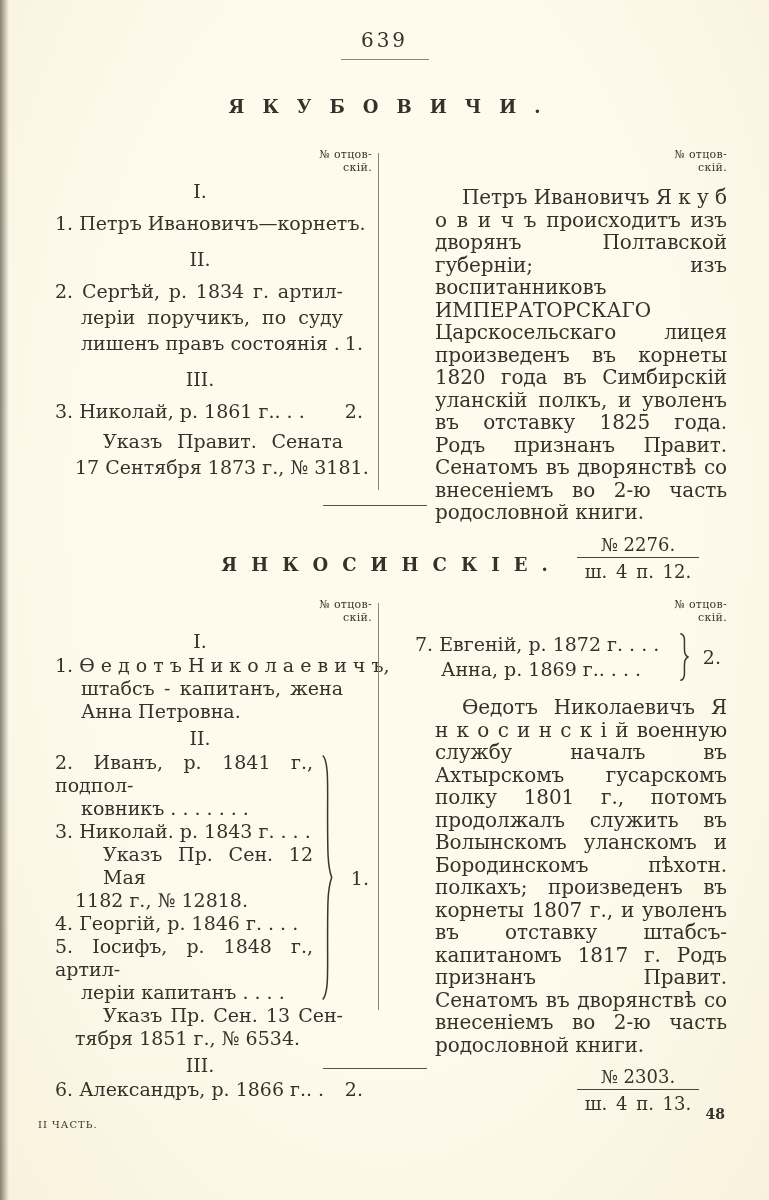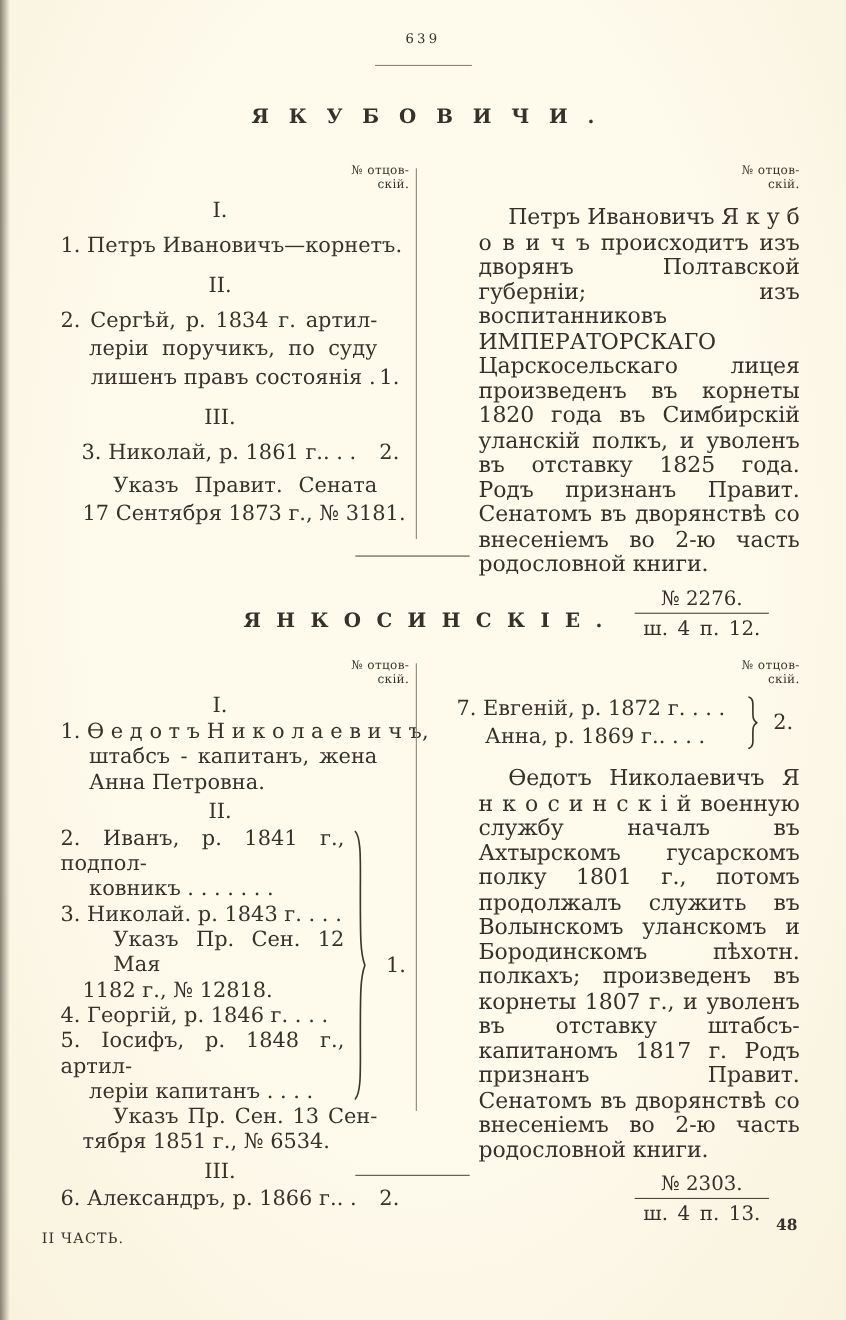--- a/index.html
+++ b/index.html
@@ -7,41 +7,41 @@
     position:relative;width:769px;height:1200px;margin:0 auto;
     background:#fcf8e7;
     background:radial-gradient(ellipse at 50% 42%, #fefaec 55%, #f8f2dd 100%);
     color:#36312a;
     font-family:"DejaVu Serif", serif;
     overflow:hidden;
   }
   .edge-shadow{position:absolute;left:0;top:0;bottom:0;width:9px;
     background:linear-gradient(90deg, rgba(44,36,25,.55), rgba(44,36,25,0));}
   .folio{position:absolute;top:28px;left:0;width:100%;text-align:center;
-    font-size:12px;letter-spacing:3px;}
+    font-size:20px;letter-spacing:3px;}
   .folio-rule{position:absolute;top:59px;left:341px;width:88px;height:1px;background:#8d8474;}
   .sect-title{position:absolute;left:0;width:100%;text-align:center;
     font-weight:bold;font-size:18px;}
   .t1{top:96px;letter-spacing:18px;text-indent:18px;}
   .t2{top:554px;letter-spacing:14px;text-indent:14px;}
   .lblock{position:absolute;left:55px;width:322px;}
   .rblock{position:absolute;left:415px;width:312px;}
   .colhdr{position:absolute;top:-2px;text-align:right;font-size:11px;line-height:13px;
     letter-spacing:.3px;}
   .colhdr.inleft{right:5px;}
   .colhdr.inright{right:0;}
   .vrule{position:absolute;left:378px;width:1px;background:#8d8475;}
   #vr1{top:153px;height:337px;}
   #vr2{top:603px;height:407px;}
   .gnum{width:290px;text-align:center;font-size:19px;line-height:22px;}
   .s1 .gnum{margin:12px 0 8px;}
   .s2 .gnum{margin:4px 0 2px;}
   .gnum.first{margin-top:30px;}
   .line{position:relative;font-size:19px;white-space:nowrap;padding-right:34px;}
-  .s1 .line{line-height:26px;text-align:center;}
+  .s1 .line{line-height:26px;}
   .s2 .line{line-height:23px;}
   .cont{padding-left:26px;}
   .uk1{padding-left:48px;}
   .uk2{padding-left:20px;}
   .jl{white-space:normal;text-align:justify;text-align-last:justify;}
   .fnum{position:absolute;right:14px;top:0;font-size:19px;}
   .brace-group{position:relative;padding-right:64px;margin-top:2px;}
   .brace-group .line{padding-right:0;}
   .brace-tall{position:absolute;right:44px;top:2px;height:calc(100% - 4px);width:13px;}
   .bnum{position:absolute;right:8px;top:50%;transform:translateY(-50%);font-size:19px;}
@@ -52,21 +52,21 @@
   .para{font-size:20px;line-height:22.5px;text-align:justify;text-indent:27px;
     letter-spacing:-0.1px;margin-left:20px;}
   .s1 .para{margin-top:36px;}
   .s2 .para{margin-top:14px;}
   .ref{margin:10px 28px 0 auto;width:122px;text-align:center;font-size:18px;}
   .ref-num{padding-bottom:2px;border-bottom:1px solid #4a453d;}
   .ref-code{padding-top:3px;word-spacing:3px;}
   .divider{position:absolute;left:323px;width:104px;height:1px;background:#57524a;}
   #dv1{top:505px;}
   #dv2{top:1068px;}
-  .footer-part{position:absolute;left:38px;top:1119px;font-size:13px;
+  .footer-part{position:absolute;left:38px;top:1119px;font-size:10px;
     text-transform:uppercase;letter-spacing:1px;}
   .footer-page{position:absolute;right:44px;top:1106px;font-size:14px;font-weight:bold;}
   svg path{stroke:#3b362e;fill:none;stroke-width:1.5;}
 </style>
 </head>
 <body>
 
 <div class="page">
   <div class="edge-shadow"></div>
 

